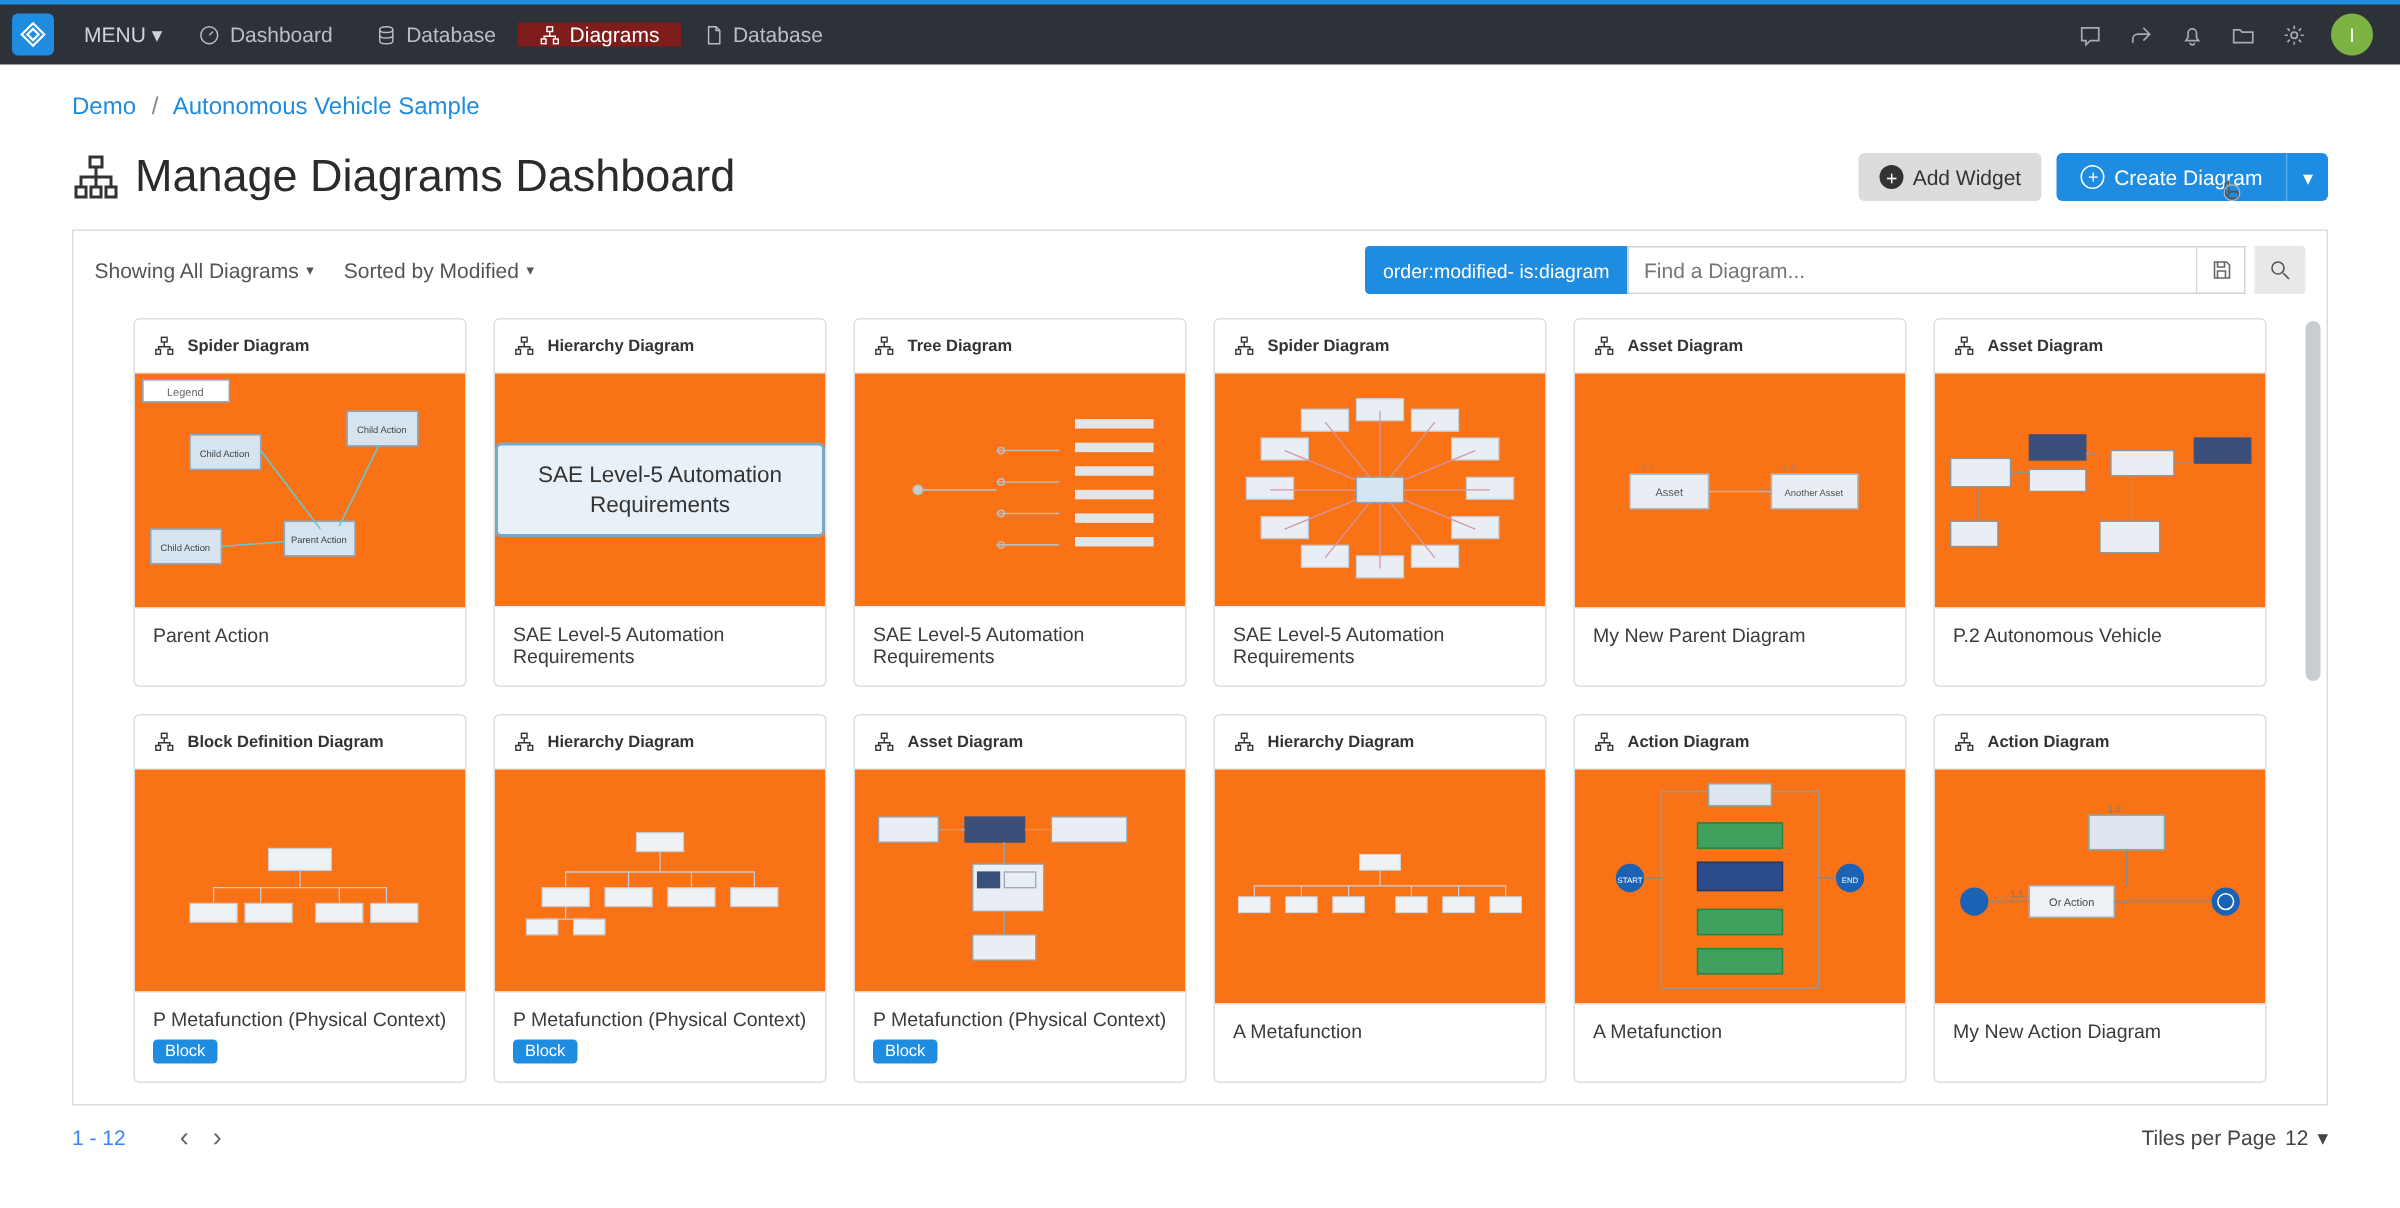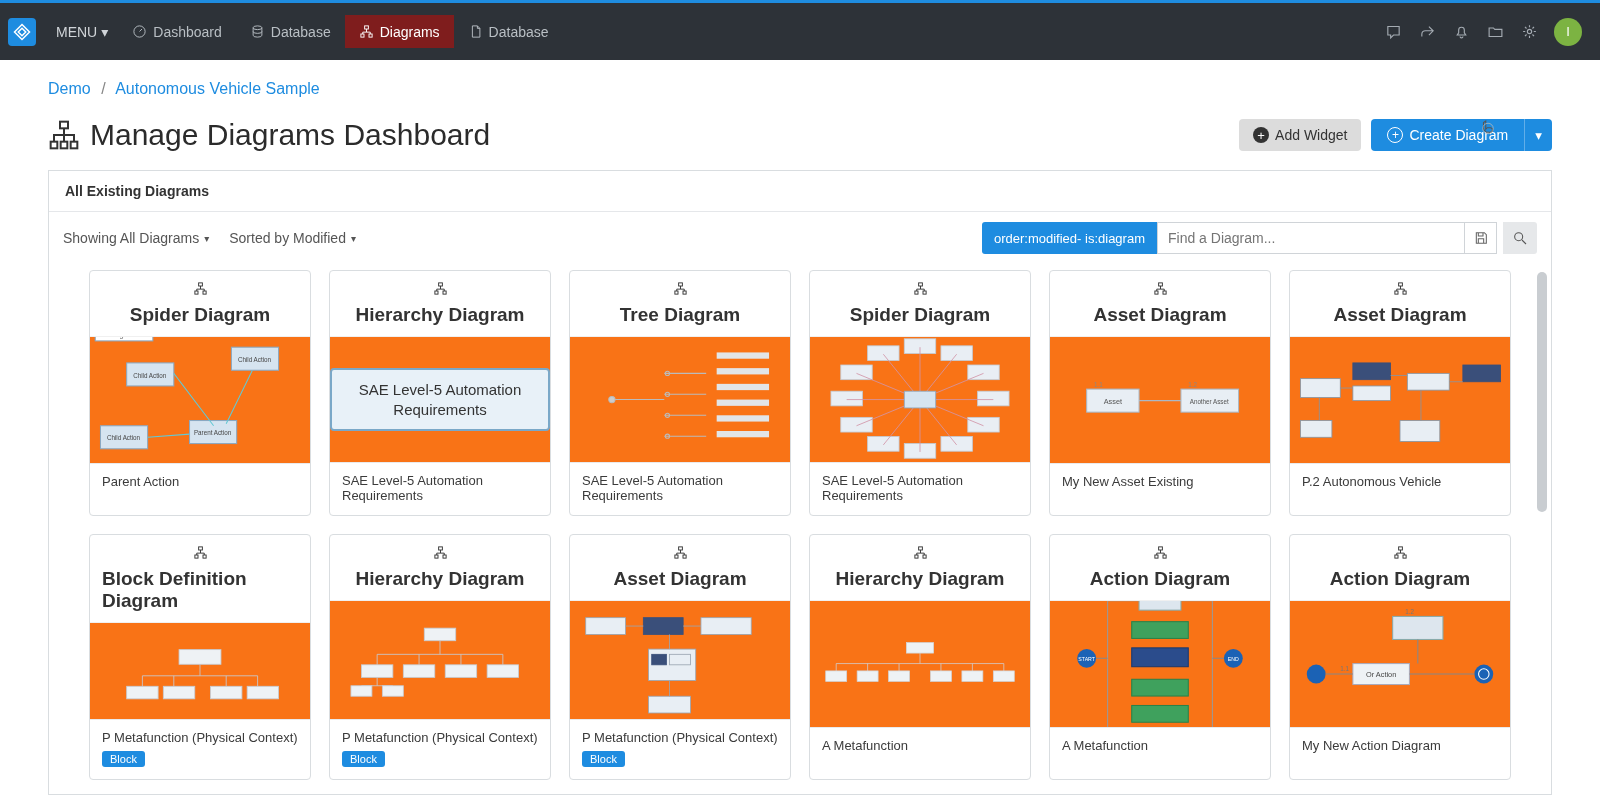--- a/index.html
+++ b/index.html
@@ -7,21 +7,21 @@
   font-family: "Segoe UI", -apple-system, Helvetica, Arial, sans-serif;
   font-size: 14px;
   color: #333;
   background: #fff;
   width: 1600px;
   overflow: hidden;
 }
 
 
 .topnav {
-  height: 60px;
+  height: 43px;
   background: #2d3238;
   display: flex;
   align-items: center;
   border-top: 3px solid #1e8ce0;
   padding: 12px 8px;
 }
 .logo {
   width: 28px; height: 28px;
   background: #1e8ce0;
   border-radius: 4px;
@@ -144,21 +144,21 @@
 .filter-dd .caret { font-size: 10px; }
 .search-wrap { margin-left: auto; display: flex; align-items: stretch; height: 32px; }
 .search-chip {
   background: #1e8ce0; color: #fff;
   padding: 0 12px;
   display: flex; align-items: center;
   font-size: 13px;
   border-radius: 3px 0 0 3px;
 }
 .search-input {
-  width: 308px;
+  width: 380px;
   border: 1px solid #d0d4d8;
   padding: 0 10px;
   font-size: 14px;
   color: #000000;
 }
 .search-act {
   width: 32px; border: 1px solid #d0d4d8; border-left: none;
   display: flex; align-items: center; justify-content: center;
   color: #666; cursor: pointer; background: #fff;
 }
@@ -192,24 +192,23 @@
   border-radius: 4px;
   background: #fff;
   display: flex; flex-direction: column;
   height: 246px;
   cursor: pointer;
 }
 .card-header {
   display: flex; align-items: center; gap: 8px;
   padding: 10px 12px;
   font-weight: 600;
-  font-size: 19px;
+  font-size: 11px;
   color: #333;
   border-bottom: 1px solid #f0f0f0;
-  flex-direction: column;
 }
 .card-header svg { width: 15px; height: 15px; stroke: #333; fill: none; stroke-width: 1.5; flex-shrink: 0; }
 .card-body {
   flex: 1;
   display: flex; align-items: center; justify-content: center;
   overflow: hidden;
   background:#f97316;
 }
 .card-footer {
   border-top: 1px solid #e9eaec;
@@ -367,21 +366,20 @@
       <button class="create-diagram-btn">
         <span class="plus-o">+</span>
         <span>Create Diagram</span>
       </button>
       <button class="create-diagram-caret">▾</button>
     </div>
   </div>
 </div>
 
 <div class="panel">
-  <div class="panel-header">All Existing Diagrams</div>
 
   <div class="filter-bar">
     <div class="filter-dd">
       <span>Showing All Diagrams</span>
       <span class="caret">▾</span>
     </div>
     <div class="filter-dd">
       <span>Sorted by Modified</span>
       <span class="caret">▾</span>
     </div>
@@ -548,21 +546,21 @@
                 <text x="60" y="79" font-size="7" fill="#555" stroke="none" text-anchor="middle">Asset</text>
                 <rect x="125" y="65" width="55" height="22"></rect>
                 <text x="152" y="79" font-size="6" fill="#555" stroke="none" text-anchor="middle">Another Asset</text>
                 <path d="M85 76 H125" fill="none"></path>
                 <text x="42" y="63" font-size="6" fill="#888" stroke="none">1.1</text>
                 <text x="132" y="63" font-size="6" fill="#888" stroke="none">1.2</text>
               </g>
             </svg>
           </div>
           <div class="card-footer">
-            <div>My New Asset Existing</div>
+            <div>My New Parent Diagram</div>
           </div>
         </div>
         <div class="card">
           <div class="card-header">
             <svg viewBox="0 0 24 24">
               <rect x="9" y="3" width="6" height="5"></rect>
               <rect x="3" y="16" width="5" height="5"></rect>
               <rect x="16" y="16" width="5" height="5"></rect>
               <path d="M12 8 V13 M12 13 H6 V16 M12 13 H18 V16"></path>
             </svg>

